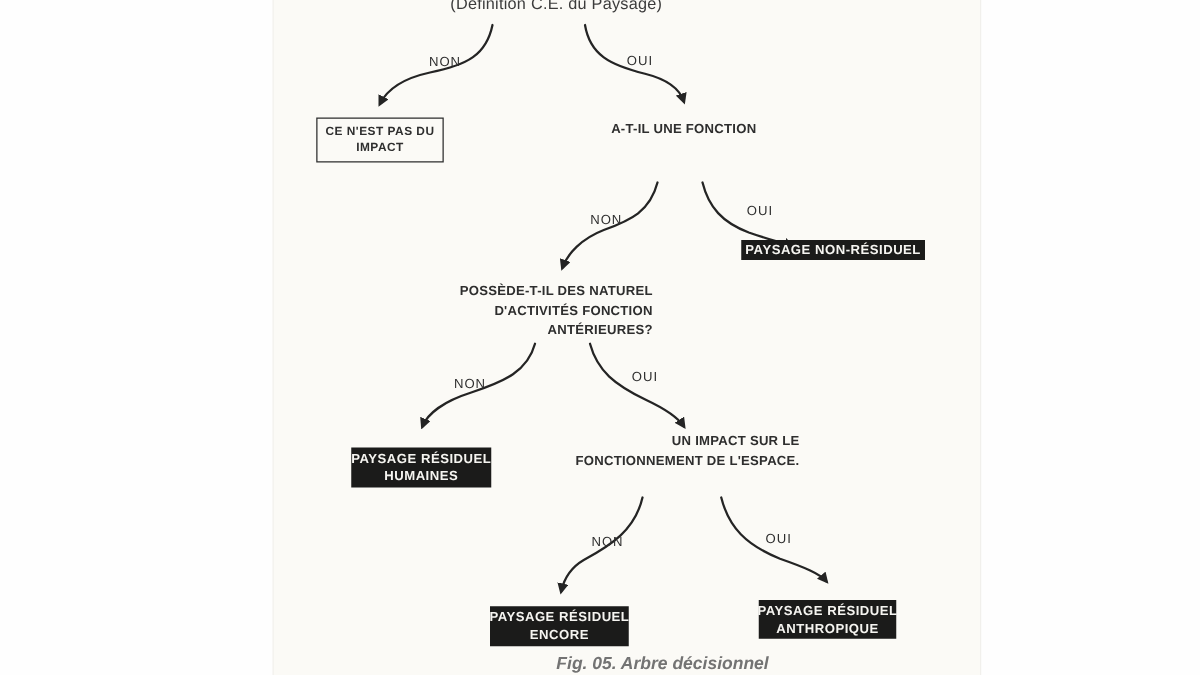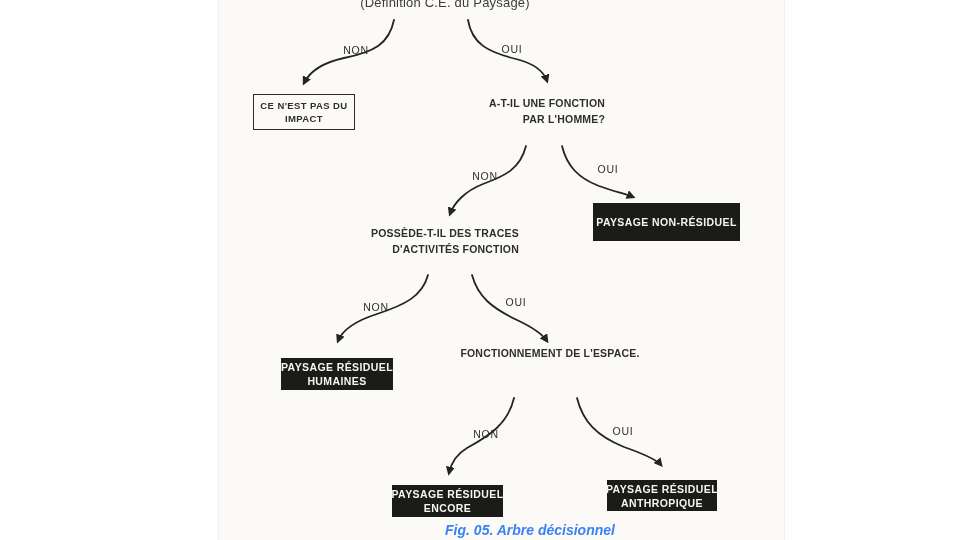--- a/index.html
+++ b/index.html
@@ -41,21 +41,21 @@
   .box.outline{
     border:1.5px solid #2c2c2c;background:transparent;
     font-size:9.5px;font-weight:700;letter-spacing:0.4px;line-height:13px;color:#2e2e2e;
   }
   .box.filled{
     background:#1b1b1a;color:#f5f4f0;
     font-size:10.5px;font-weight:700;letter-spacing:0.4px;line-height:14px;
   }
   .caption{
     left:530px;top:522px;transform:translateX(-50%);
-    font-style:italic;font-weight:600;font-size:14px;color:#3b82f6;white-space:nowrap;
+    font-style:italic;font-weight:600;font-size:14px;color:#737373;white-space:nowrap;
   }
 </style>
 </head>
 <body>
 
 <div class="canvas">
 
   <div class="page"></div>
 
   <svg class="arrows" viewBox="0 0 960 540" aria-hidden="true">
@@ -82,38 +82,39 @@
   <div class="node branch-label" style="left:512px;top:49px">OUI</div>
   <div class="node branch-label" style="left:485px;top:176px">NON</div>
   <div class="node branch-label" style="left:608px;top:169px">OUI</div>
   <div class="node branch-label" style="left:376px;top:307px">NON</div>
   <div class="node branch-label" style="left:516px;top:302px">OUI</div>
   <div class="node branch-label" style="left:486px;top:434px">NON</div>
   <div class="node branch-label" style="left:623px;top:431px">OUI</div>
 
   <div class="node q" style="left:547px;top:96px">
     <span class="ql">A-T-IL UNE FONCTION</span>
-    <span class="ql">PAR L'HOMME?</span>
   </div>
 
   <div class="node q" style="left:445px;top:226px">
-    <span class="ql">POSSÈDE-T-IL DES TRACES</span>
+    <span class="ql">POSSÈDE-T-IL DES NATUREL</span>
     <span class="ql">D'ACTIVITÉS FONCTION</span>
+    <span class="ql">ANTÉRIEURES?</span>
   </div>
 
   <div class="node q" style="left:550px;top:346px">
+    <span class="ql">UN IMPACT SUR LE</span>
     <span class="ql">FONCTIONNEMENT DE L'ESPACE.</span>
   </div>
 
   <div class="node box outline" style="left:253px;top:94px;width:102px;height:36px">
     <span class="bl">CE N'EST PAS DU</span>
     <span class="bl">IMPACT</span>
   </div>
 
-  <div class="node box filled" style="left:593px;top:203px;width:147px;height:38px">
+  <div class="node box filled" style="left:593px;top:192px;width:147px;height:16px">
     <span class="bl">PAYSAGE NON-RÉSIDUEL</span>
   </div>
 
   <div class="node box filled" style="left:281px;top:358px;width:112px;height:32px">
     <span class="bl">PAYSAGE RÉSIDUEL</span>
     <span class="bl">HUMAINES</span>
   </div>
 
   <div class="node box filled" style="left:392px;top:485px;width:111px;height:32px">
     <span class="bl">PAYSAGE RÉSIDUEL</span>

